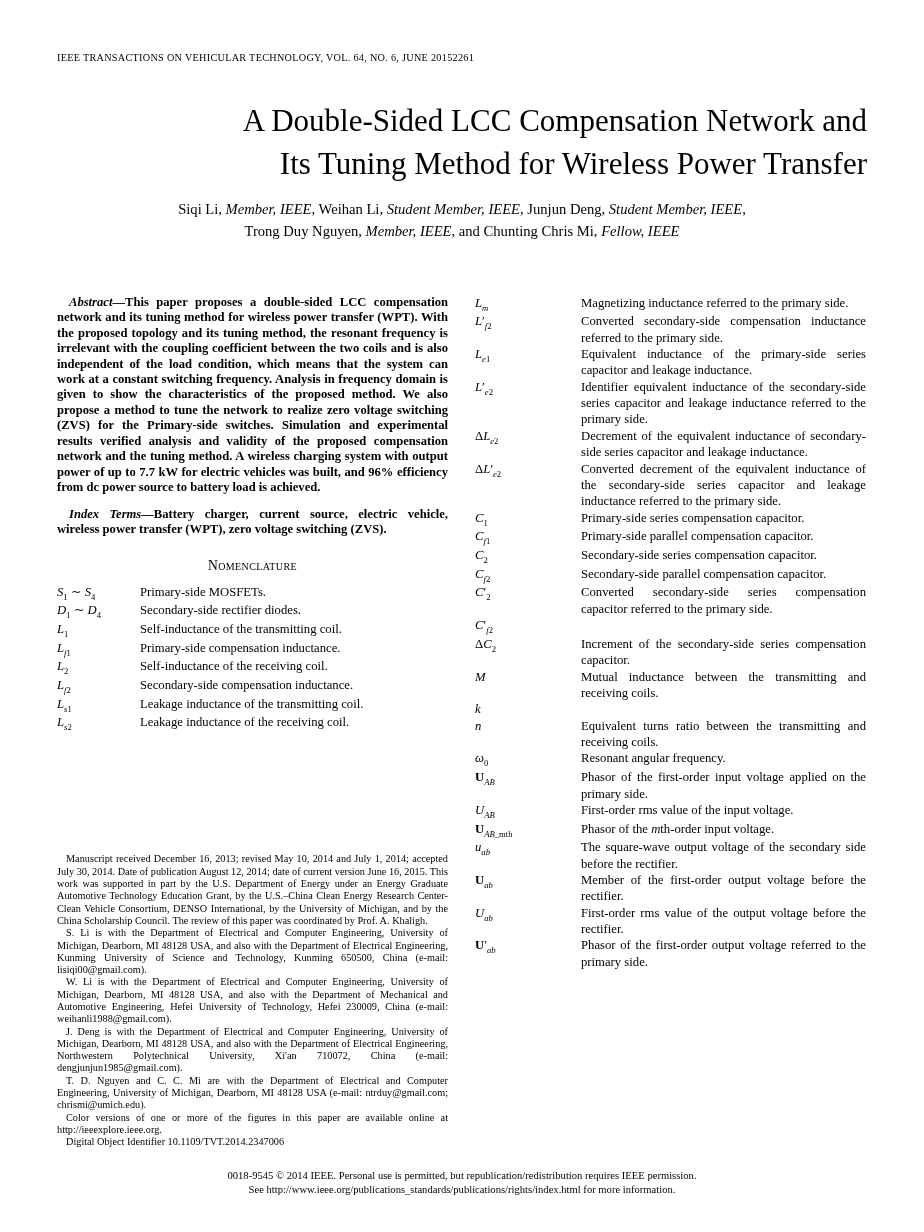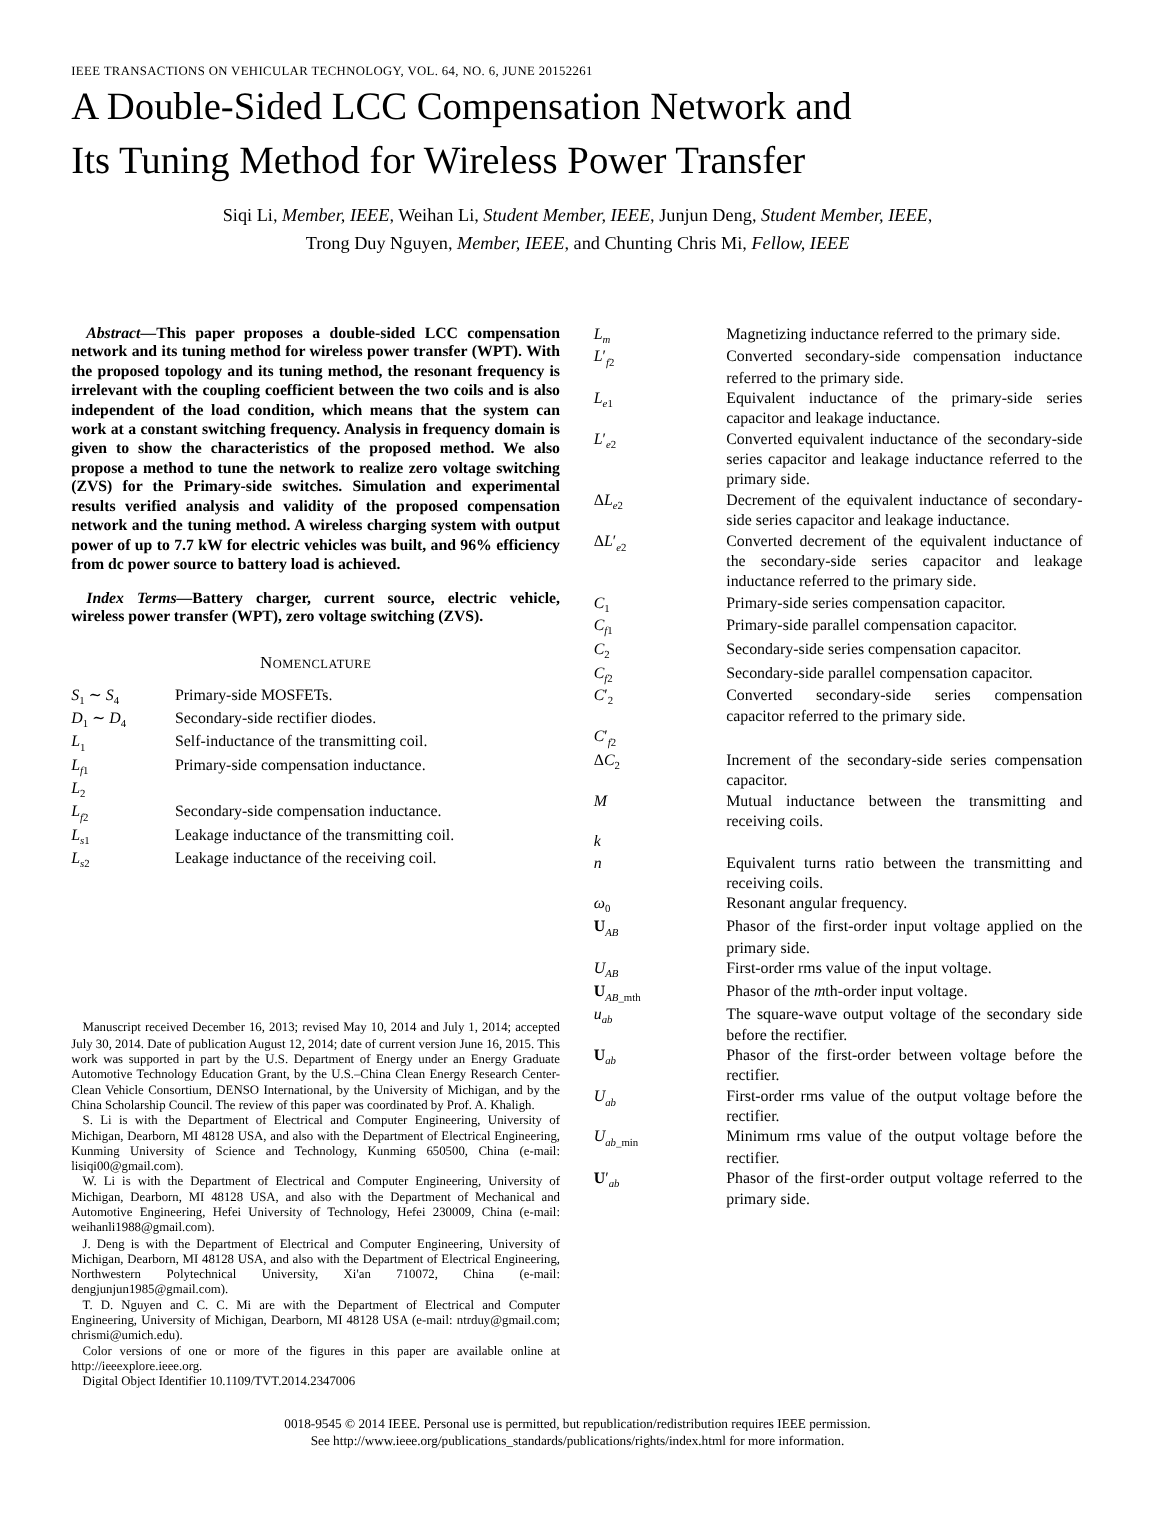--- a/index.html
+++ b/index.html
@@ -10,21 +10,21 @@
     position: relative;
     overflow: hidden;
   }
   .page { padding: 52px 57px 0 57px; box-sizing: border-box; }
 
   .running-head {
     display: flex; justify-content: flex-start;
     font-size: 10.2px; letter-spacing: 0.3px;
   }
 
-  .title-block { text-align: left; }
+  .title-block { text-align: right; margin-top: 36px; }
   .title-line {
     font-size: 31px; line-height: 1.4; font-weight: normal;
   }
 
   .authors { text-align: center; margin-top: 13px; font-size: 14.6px; line-height: 1.5; }
 
   .columns { display: flex; gap: 27px; margin-top: 52px; height: 858px; overflow: hidden; }
   .col { width: 391px; box-sizing: border-box; }
   .col-left { display: flex; flex-direction: column; }
 
@@ -106,20 +106,21 @@
             <span class="nom-def">Self-inductance of the transmitting coil.</span>
           </div>
 
           <div class="nom-row">
             <span class="nom-sym"><i>L</i><sub><i>f</i>1</sub></span>
             <span class="nom-def">Primary-side compensation inductance.</span>
           </div>
 
           <div class="nom-row">
             <span class="nom-sym"><i>L</i><sub>2</sub></span>
+            <span class="nom-def">Self-inductance of the receiving coil.</span>
           </div>
 
           <div class="nom-row">
             <span class="nom-sym"><i>L</i><sub><i>f</i>2</sub></span>
             <span class="nom-def">Secondary-side compensation inductance.</span>
           </div>
 
           <div class="nom-row">
             <span class="nom-sym"><i>L</i><sub><i>s</i>1</sub></span>
             <span class="nom-def">Leakage inductance of the transmitting coil.</span>
@@ -162,21 +163,21 @@
             <span class="nom-def">Converted secondary-side compensation inductance referred to the primary side.</span>
           </div>
 
           <div class="nom-row">
             <span class="nom-sym"><i>L</i><sub><i>e</i>1</sub></span>
             <span class="nom-def">Equivalent inductance of the primary-side series capacitor and leakage inductance.</span>
           </div>
 
           <div class="nom-row">
             <span class="nom-sym"><i>L</i>′<sub><i>e</i>2</sub></span>
-            <span class="nom-def">Converted equivalent inductance of the secondary-side series capacitor and leakage inductance referred to the primary side.</span>
+            <span class="nom-def">Identifier equivalent inductance of the secondary-side series capacitor and leakage inductance referred to the primary side.</span>
           </div>
 
           <div class="nom-row">
             <span class="nom-sym">Δ<i>L</i><sub><i>e</i>2</sub></span>
             <span class="nom-def">Decrement of the equivalent inductance of secondary-side series capacitor and leakage inductance.</span>
           </div>
 
           <div class="nom-row">
             <span class="nom-sym">Δ<i>L</i>′<sub><i>e</i>2</sub></span>
             <span class="nom-def">Converted decrement of the equivalent inductance of the secondary-side series capacitor and leakage inductance referred to the primary side.</span>
@@ -250,32 +251,28 @@
             <span class="nom-def">Phasor of the <i>m</i>th-order input voltage.</span>
           </div>
 
           <div class="nom-row">
             <span class="nom-sym"><i>u</i><sub><i>ab</i></sub></span>
             <span class="nom-def">The square-wave output voltage of the secondary side before the rectifier.</span>
           </div>
 
           <div class="nom-row">
             <span class="nom-sym"><b>U</b><sub><i>ab</i></sub></span>
-            <span class="nom-def">Phasor of the first-order between voltage before the rectifier.</span>
+            <span class="nom-def">Member of the first-order output voltage before the rectifier.</span>
           </div>
 
           <div class="nom-row">
             <span class="nom-sym"><i>U</i><sub><i>ab</i></sub></span>
             <span class="nom-def">First-order rms value of the output voltage before the rectifier.</span>
           </div>
 
-          <div class="nom-row">
-            <span class="nom-sym"><i>U</i><sub><i>ab</i>_min</sub></span>
-            <span class="nom-def">Minimum rms value of the output voltage before the rectifier.</span>
-          </div>
 
           <div class="nom-row">
             <span class="nom-sym"><b>U</b>′<sub><i>ab</i></sub></span>
             <span class="nom-def">Phasor of the first-order output voltage referred to the primary side.</span>
           </div>
         </div>
     </div>
 
   </div>
 

